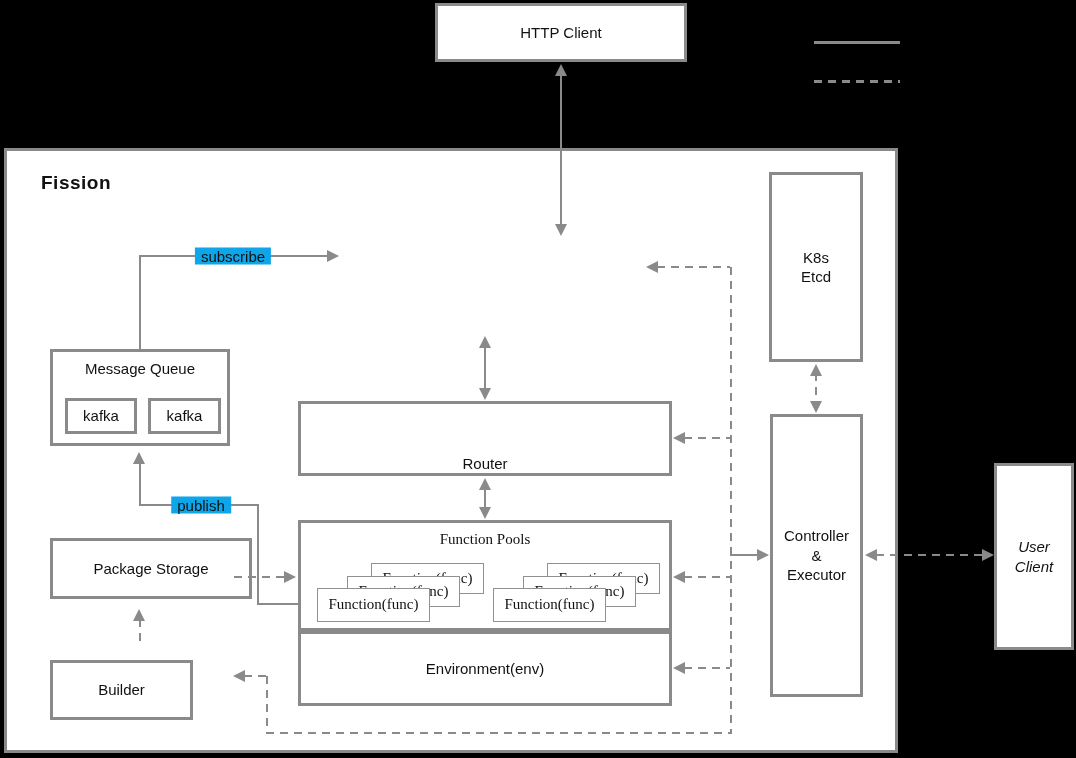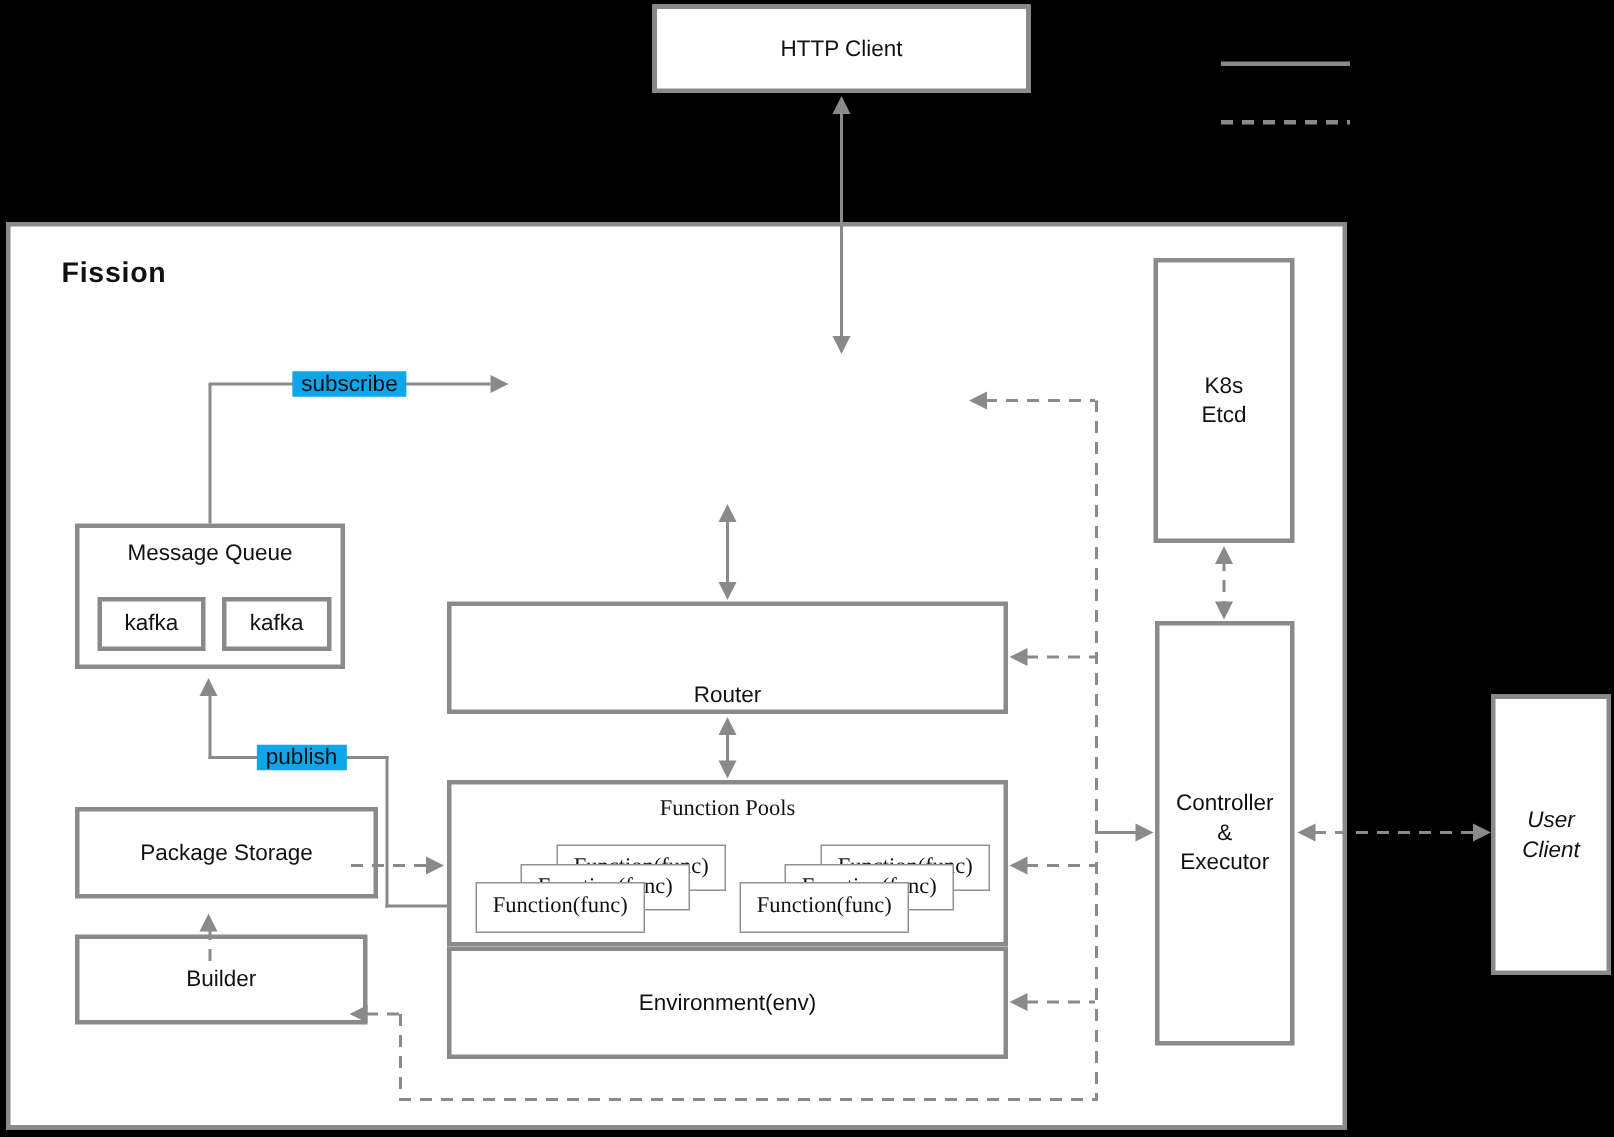--- a/index.html
+++ b/index.html
@@ -94,21 +94,21 @@
   </div>
 
   <div class="box" style="left:298px;top:631px;width:374px;height:75px;">
     <span>Environment(env)</span>
   </div>
 
   <div class="box" style="left:50px;top:521px;width:202px;height:61px;margin-top:17px;">
     <span>Package Storage</span>
   </div>
 
-  <div class="box" style="left:50px;top:623px;width:195px;height:60px;">
+  <div class="box" style="left:50px;top:660px;width:143px;height:60px;">
     <span>Builder</span>
   </div>
 
   <div class="box prewrap" style="left:769px;top:172px;width:94px;height:190px;">
     <span class="prewrap">K8s
 Etcd</span>
   </div>
 
   <div class="box prewrap" style="left:770px;top:414px;width:93px;height:283px;">
     <span class="prewrap">Controller

